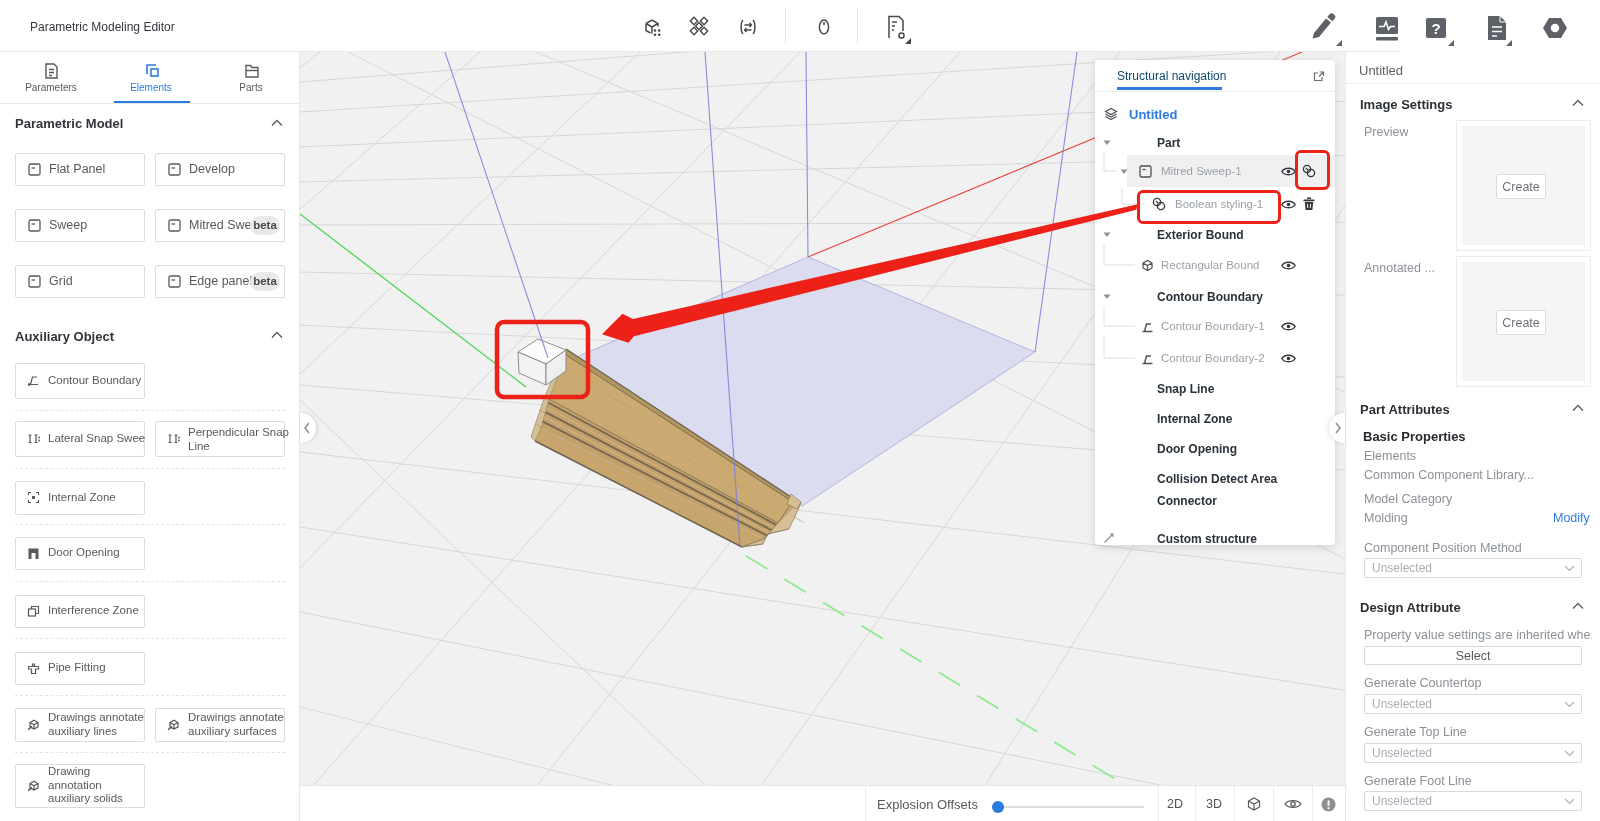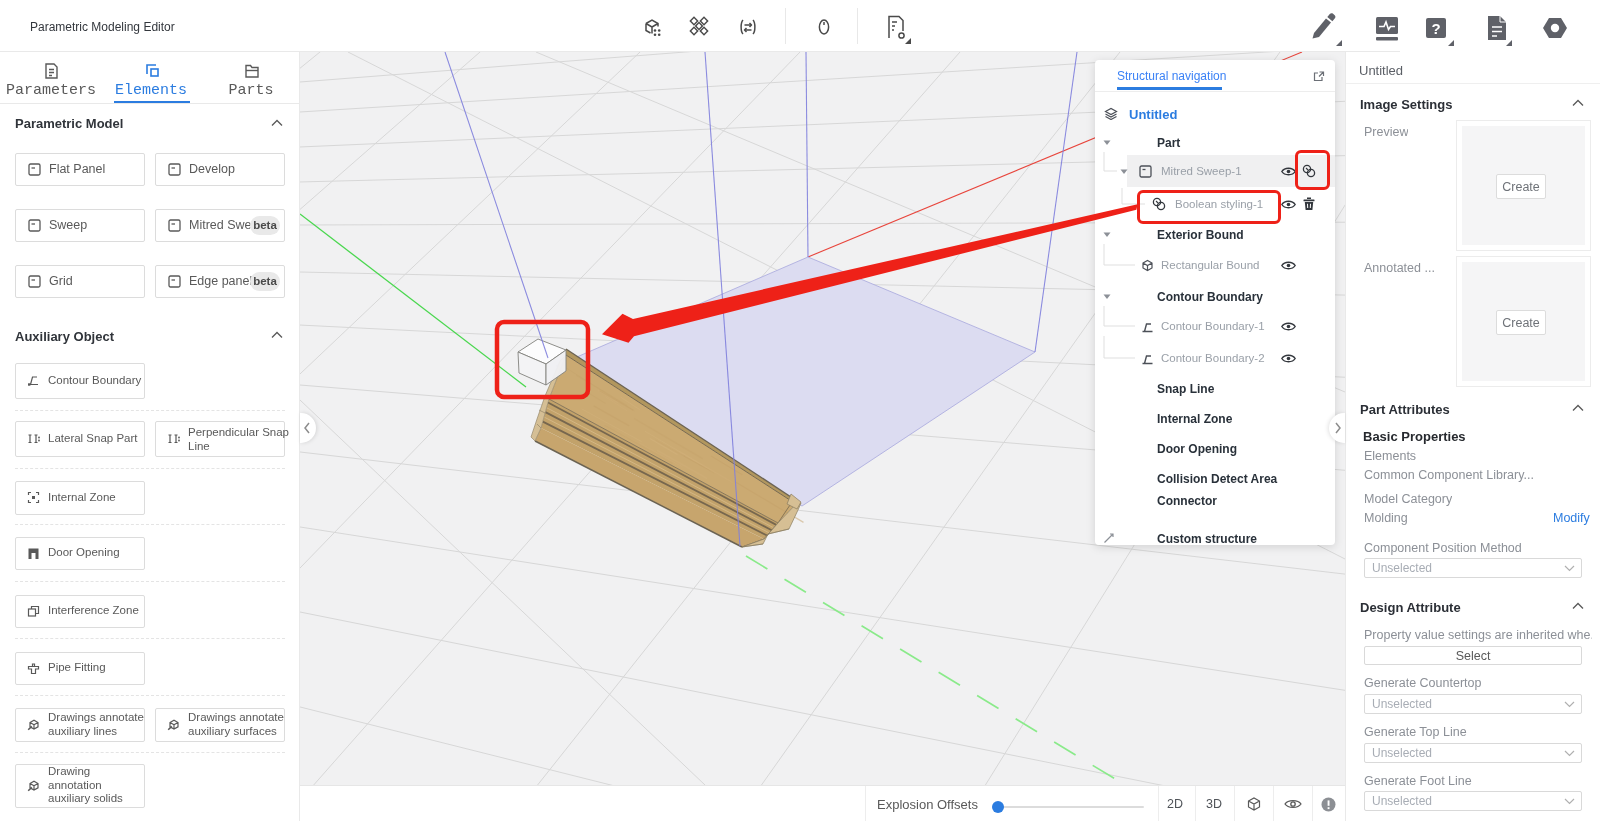--- a/index.html
+++ b/index.html
@@ -1,21 +1,21 @@
 <!DOCTYPE html>
 <html><head><meta charset="utf-8">
 <style>
 *{margin:0;padding:0;box-sizing:border-box;}
 html,body{width:1600px;height:821px;overflow:hidden;font-family:"Liberation Sans",sans-serif;background:#fff;}
 .abs{position:absolute;}
 #topbar{position:absolute;left:0;top:0;width:1400px;height:52px;background:#fff;border-bottom:1px solid #e9e9e9;z-index:30;}
 #title{position:absolute;left:30px;top:20px;font-size:12px;color:#33373d;}
 .vsep{position:absolute;top:8px;height:36px;width:1px;background:#e8e8e8;}
 #leftpanel{position:absolute;left:0;top:52px;width:300px;height:769px;background:#fff;border-right:1px solid #e9e9e9;z-index:20;}
-.tablbl{position:absolute;top:30px;font-size:15px;color:#595959;width:100px;text-align:center;font-family:Liberation Mono, monospace;}
+.tablbl{position:absolute;top:30px;font-size:10px;color:#595959;width:100px;text-align:center;}
 #canvas{position:absolute;left:300px;top:52px;width:1045px;height:733px;background:#f1f1f2;overflow:hidden;z-index:1;}
 #botbar{position:absolute;left:300px;top:785px;width:1045px;height:36px;background:#fff;border-top:1px solid #e6e6e6;z-index:22;}
 .bsep{position:absolute;top:0;height:36px;width:1px;background:#ededed;}
 #navpanel{position:absolute;left:1095px;top:60px;width:240px;height:485px;background:#fff;border-radius:4px;box-shadow:0 2px 10px rgba(0,0,0,0.13);z-index:10;}
 .navbold{position:absolute;font-size:12px;font-weight:bold;color:#29313a;white-space:nowrap;padding-left:40px;}
 .navgray{position:absolute;font-size:11.5px;color:#9aa0a8;white-space:nowrap;}
 #rightpanel{position:absolute;left:1345px;top:52px;width:255px;height:769px;background:#fff;border-left:1px solid #e9e9e9;z-index:20;}
 .rlbl{position:absolute;left:18px;font-size:12.5px;color:#8c9097;white-space:nowrap;overflow:hidden;max-width:228px;text-align:center;}
 .rhead{position:absolute;left:14px;font-size:13px;font-weight:bold;color:#2b2f36;}
 .dd{position:absolute;left:18px;width:218px;height:20px;border:1px solid #d9d9d9;border-radius:2px;background:#fff;}
@@ -178,21 +178,21 @@
     </svg>
     <div class="abs btnlbl" style="left:48px;top:322px">Contour Boundary</div>
 <div class="btnbox" style="left:15px;top:369px;width:130px;height:36px"></div>
     <svg class="abs" style="left:27px;top:380px" width="13" height="13">
       <g stroke="#595959" stroke-width="1.2" fill="none">
         <path d="M1.5 3 L4.5 3 M1.5 10.5 L4.5 10.5 M7.5 3 L10.5 3 M7.5 10.5 L10.5 10.5 M3 3 L3 10.5 M9 3 L9 10.5"></path>
         <circle cx="12" cy="5.5" r="0.9" fill="#595959" stroke="none"></circle>
         <circle cx="12" cy="8.5" r="0.9" fill="#595959" stroke="none"></circle>
       </g>
     </svg>
-    <div class="abs btnlbl" style="left:48px;top:380px">Lateral Snap Part</div>
+    <div class="abs btnlbl" style="left:48px;top:380px">Lateral Snap Swee</div>
 <div class="btnbox" style="left:155px;top:369px;width:130px;height:36px"></div>
     <svg class="abs" style="left:167px;top:380px" width="13" height="13">
       <g stroke="#595959" stroke-width="1.2" fill="none">
         <path d="M1.5 3 L4.5 3 M1.5 10.5 L4.5 10.5 M7.5 3 L10.5 3 M7.5 10.5 L10.5 10.5 M3 3 L3 10.5 M9 3 L9 10.5"></path>
         <circle cx="12" cy="5.5" r="0.9" fill="#595959" stroke="none"></circle>
         <circle cx="12" cy="8.5" r="0.9" fill="#595959" stroke="none"></circle>
       </g>
     </svg>
     <div class="abs btnlbl" style="left:188px;top:374px">Perpendicular Snap<br>Line</div>
 <div class="btnbox" style="left:15px;top:429px;width:130px;height:34px"></div>
@@ -370,21 +370,21 @@
       <path d="M1 6 C4 1.5,14 1.5,17 6 C14 10.5,4 10.5,1 6 Z" stroke="#595959" stroke-width="1.3" fill="none"></path>
       <circle cx="9" cy="6" r="2.2" fill="none" stroke="#595959" stroke-width="1.3"></circle>
     </svg>
 <svg class="abs" style="left:1021px;top:11px" width="15" height="15">
       <circle cx="7.5" cy="7.5" r="7" fill="#8c8f94"></circle>
       <rect x="6.6" y="3.4" width="1.9" height="5.4" fill="#fff"></rect>
       <rect x="6.6" y="10.2" width="1.9" height="1.9" fill="#fff"></rect>
     </svg>
 </div>
 <div id="navpanel">
-<div class="abs" style="left:22px;top:9px;font-size:12px;color:#3b82f6">Structural navigation</div>
+<div class="abs" style="left:22px;top:9px;font-size:12px;color:#0c4a6e">Structural navigation</div>
 <div class="abs" style="left:22px;top:27px;width:105px;height:2.5px;background:#2b7ce0"></div>
 <svg class="abs" style="left:218px;top:11px" width="12" height="11">
       <g stroke="#6b6f76" stroke-width="1.2" fill="none">
         <path d="M5 2 L1.5 2 L1.5 9.5 L9 9.5 L9 6"></path>
         <path d="M6.5 1 L10.5 1 L10.5 5 M10.5 1 L6 5.5"></path>
       </g>
     </svg>
 <div class="abs" style="left:0;top:31px;width:240px;height:1px;background:#ededed"></div>
 <div class="abs" style="left:32px;top:95px;width:208px;height:32px;background:#f0f0f1"></div>
 <svg class="abs" style="left:0;top:0" width="240" height="485">

